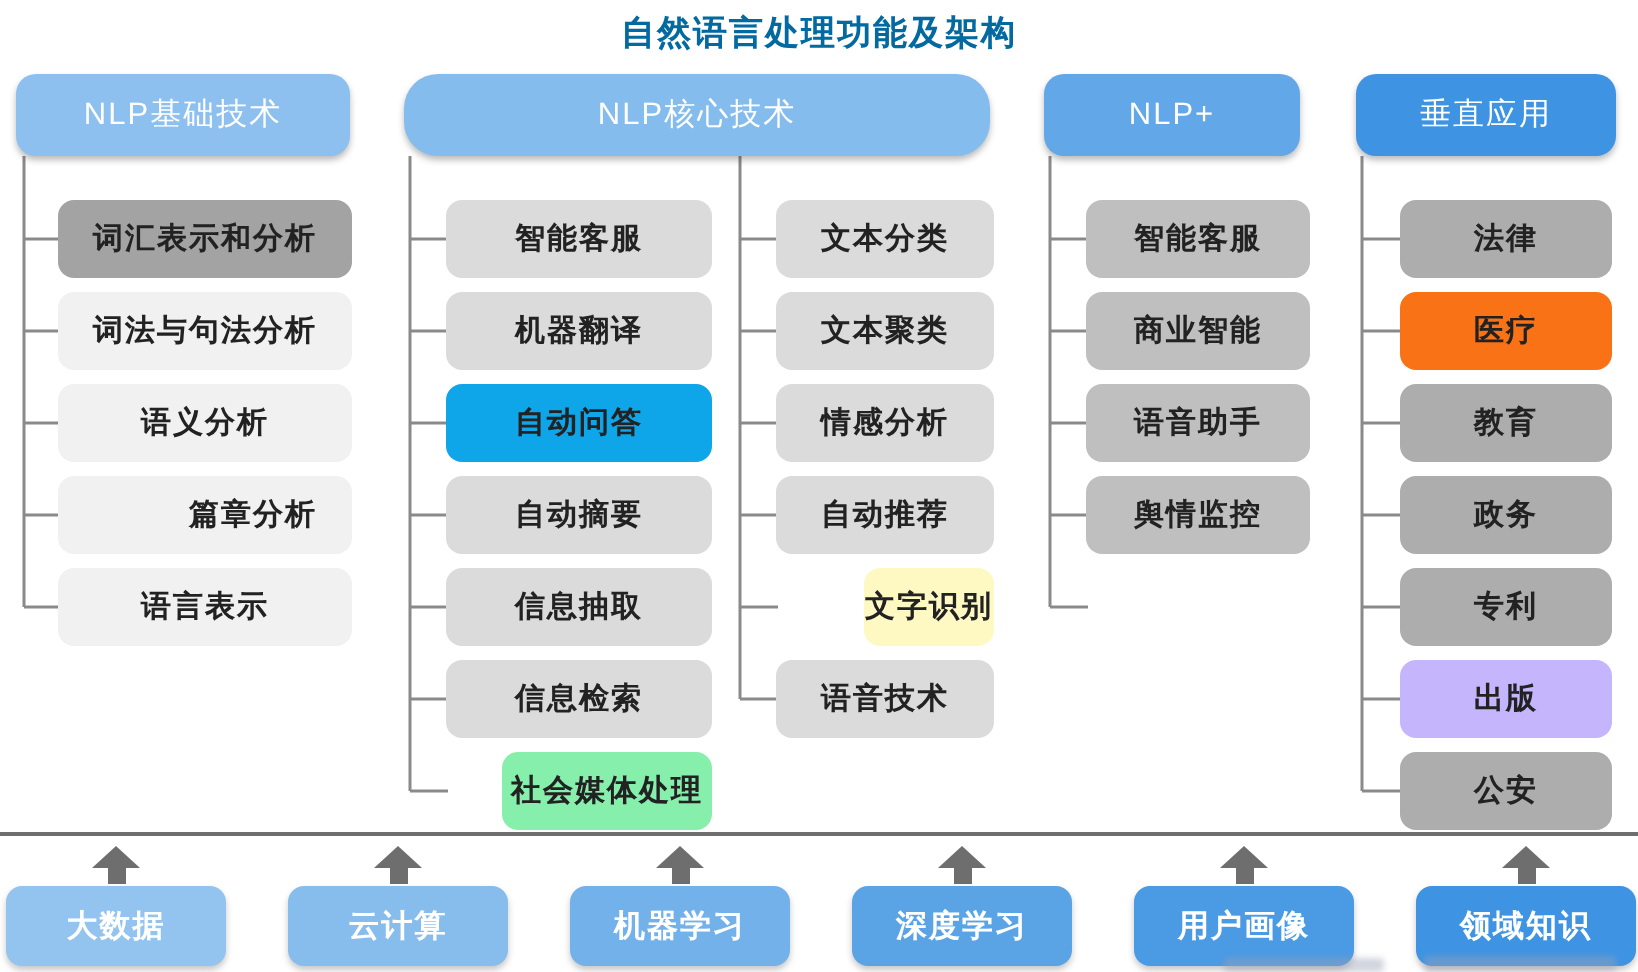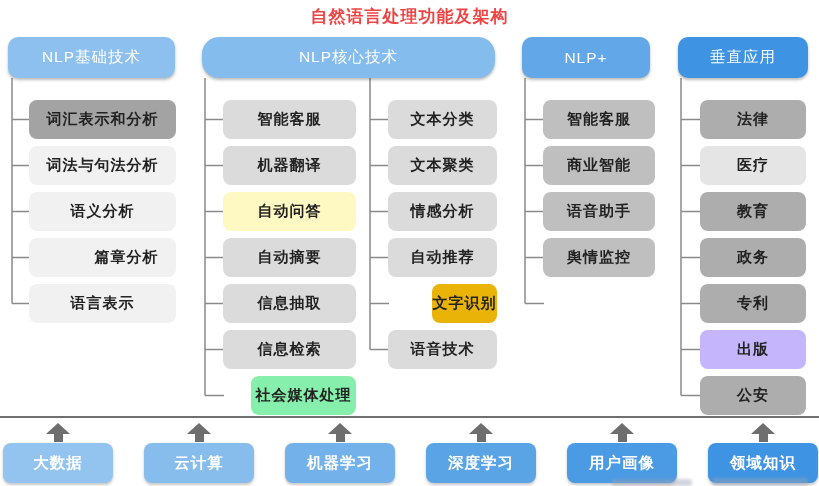--- a/index.html
+++ b/index.html
@@ -1,19 +1,19 @@
 <!DOCTYPE html>
 <html><head>
 <meta charset="utf-8">
 <style>
   html,body{margin:0;padding:0;background:#fff;}
   .canvas{position:relative;width:819px;height:486px;background:#ffffff;overflow:hidden;
           font-family:"Liberation Sans","DejaVu Sans",sans-serif;}
   .title{position:absolute;left:0;top:5px;width:100%;text-align:center;
-         font-size:17px;font-weight:bold;color:#ef4444;letter-spacing:1px;}
+         font-size:17px;font-weight:bold;color:#0369a1;letter-spacing:1px;}
   svg.wires{position:absolute;left:0;top:0;z-index:0;}
   .hdr{position:absolute;top:37px;height:41px;border-radius:10px;z-index:1;
        display:flex;align-items:center;justify-content:center;color:#fff;
        font-size:15.5px;letter-spacing:1px;box-shadow:0 2px 3px rgba(60,60,60,.35);}
   #h1{left:8px;width:167px;}
   #h2{left:202px;width:293px;border-radius:17px;}
   #h3{left:522px;width:128px;}
   #h4{left:678px;width:130px;}
   .items-col{position:absolute;top:100px;display:flex;flex-direction:column;gap:7px;z-index:1;}
   #c1{left:29px;width:147px;}
@@ -61,46 +61,46 @@
     <div class="item" style="background-color: #a3a3a3;">词汇表示和分析</div>
     <div class="item" style="background-color: rgb(241, 241, 241);">词法与句法分析</div>
     <div class="item" style="background-color: rgb(241, 241, 241);">语义分析</div>
     <div class="item" style="background-color: rgb(241, 241, 241); padding-left: 48px;">篇章分析</div>
     <div class="item" style="background-color: rgb(241, 241, 241);">语言表示</div>
   </div>
 
   <div class="items-col" id="c2a">
     <div class="item" style="background-color: rgb(219, 219, 219);">智能客服</div>
     <div class="item" style="background-color: rgb(219, 219, 219);">机器翻译</div>
-    <div class="item" style="background-color: #fef9c3;">自动问答</div>
+    <div class="item" style="background-color: #0ea5e9;">自动问答</div>
     <div class="item" style="background-color: rgb(219, 219, 219);">自动摘要</div>
     <div class="item" style="background-color: rgb(219, 219, 219);">信息抽取</div>
     <div class="item" style="background-color: rgb(219, 219, 219);">信息检索</div>
     <div class="item" style="background-color: #86efac; margin-left: 28px;">社会媒体处理</div>
   </div>
 
   <div class="items-col" id="c2b">
     <div class="item" style="background-color: rgb(219, 219, 219);">文本分类</div>
     <div class="item" style="background-color: rgb(219, 219, 219);">文本聚类</div>
     <div class="item" style="background-color: rgb(219, 219, 219);">情感分析</div>
     <div class="item" style="background-color: rgb(219, 219, 219);">自动推荐</div>
-    <div class="item" style="background-color: #eab308; margin-left: 44px;">文字识别</div>
+    <div class="item" style="background-color: #fef9c3; margin-left: 44px;">文字识别</div>
     <div class="item" style="background-color: rgb(219, 219, 219);">语音技术</div>
   </div>
 
   <div class="items-col" id="c3">
     <div class="item" style="background-color: rgb(191, 191, 191);">智能客服</div>
     <div class="item" style="background-color: rgb(191, 191, 191);">商业智能</div>
     <div class="item" style="background-color: rgb(191, 191, 191);">语音助手</div>
     <div class="item" style="background-color: rgb(191, 191, 191);">舆情监控</div>
   </div>
 
   <div class="items-col" id="c4">
     <div class="item" style="background-color: rgb(173, 173, 173);">法律</div>
-    <div class="item" style="background-color: #e5e5e5; text-align: right;">医疗</div>
+    <div class="item" style="background-color: #f97316; text-align: right;">医疗</div>
     <div class="item" style="background-color: rgb(173, 173, 173);">教育</div>
     <div class="item" style="background-color: rgb(173, 173, 173);">政务</div>
     <div class="item" style="background-color: rgb(173, 173, 173);">专利</div>
     <div class="item" style="background-color: #c4b5fd;">出版</div>
     <div class="item" style="background-color: rgb(173, 173, 173);">公安</div>
   </div>
 
   <div class="divider"></div>
 
   <div class="arrow" style="left:46px;">

